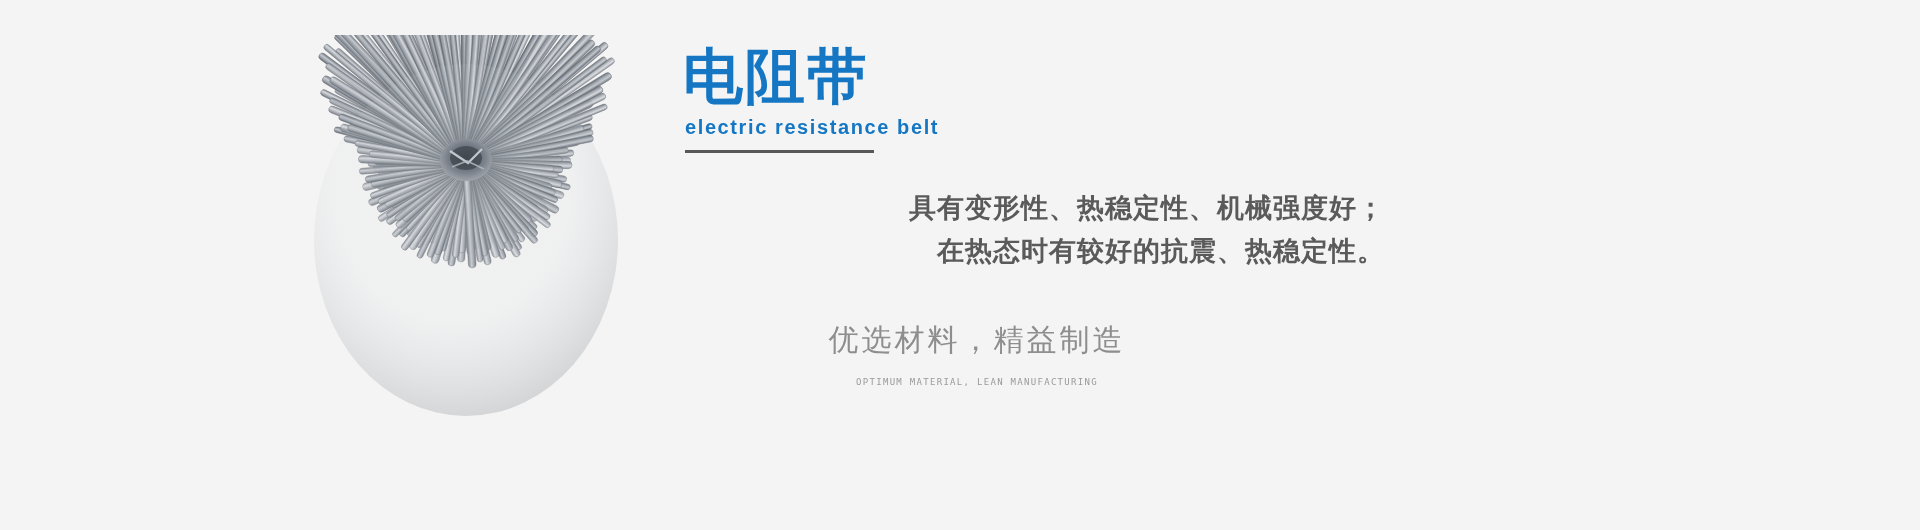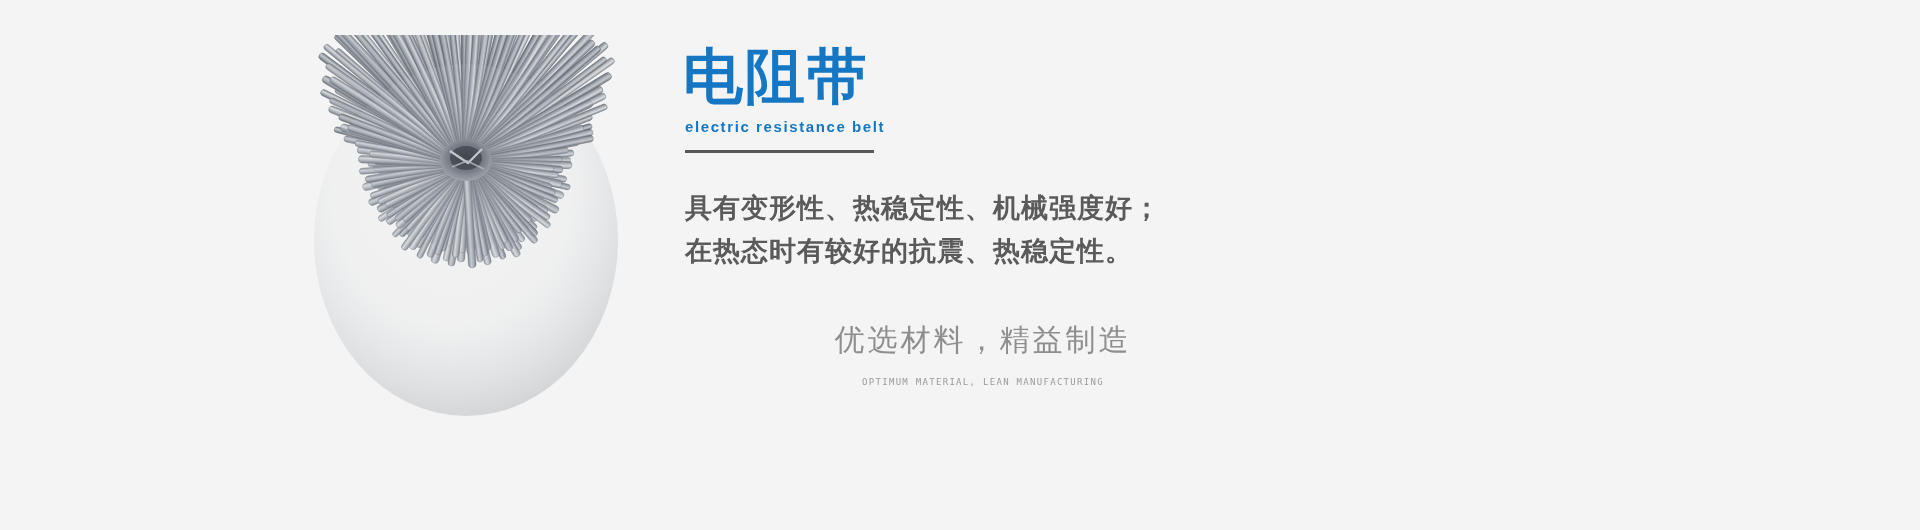--- a/index.html
+++ b/index.html
@@ -62,21 +62,21 @@
     color: #1577c4;
     letter-spacing: 2px;
     white-space: nowrap;
     font-family: "DejaVu Sans", "Liberation Sans", sans-serif;
   }
 
   #product-subtitle {
     position: absolute;
     left: 2px;
     top: 117px;
-    font-size: 15px;
+    font-size: 20px;
     line-height: 20px;
     font-weight: 700;
     color: #1577c4;
     letter-spacing: 1.6px;
     white-space: nowrap;
     font-family: "Liberation Sans", sans-serif;
   }
 
   #title-divider {
     position: absolute;
@@ -94,26 +94,27 @@
     width: 700px;
   }
   .desc-line {
     font-size: 27px;
     line-height: 43px;
     font-weight: 700;
     color: #5a5a5a;
     letter-spacing: 1px;
     white-space: nowrap;
     font-family: "DejaVu Sans", "Liberation Sans", sans-serif;
+    text-align: right;
   }
 
   
   #watermark {
     position: absolute;
-    left: 90px;
+    left: 84px;
     top: 320px;
     width: 420px;
     text-align: center;
   }
   #watermark-cn {
     font-size: 30px;
     line-height: 40px;
     font-weight: 400;
     color: #8e8e8e;
     letter-spacing: 3px;

